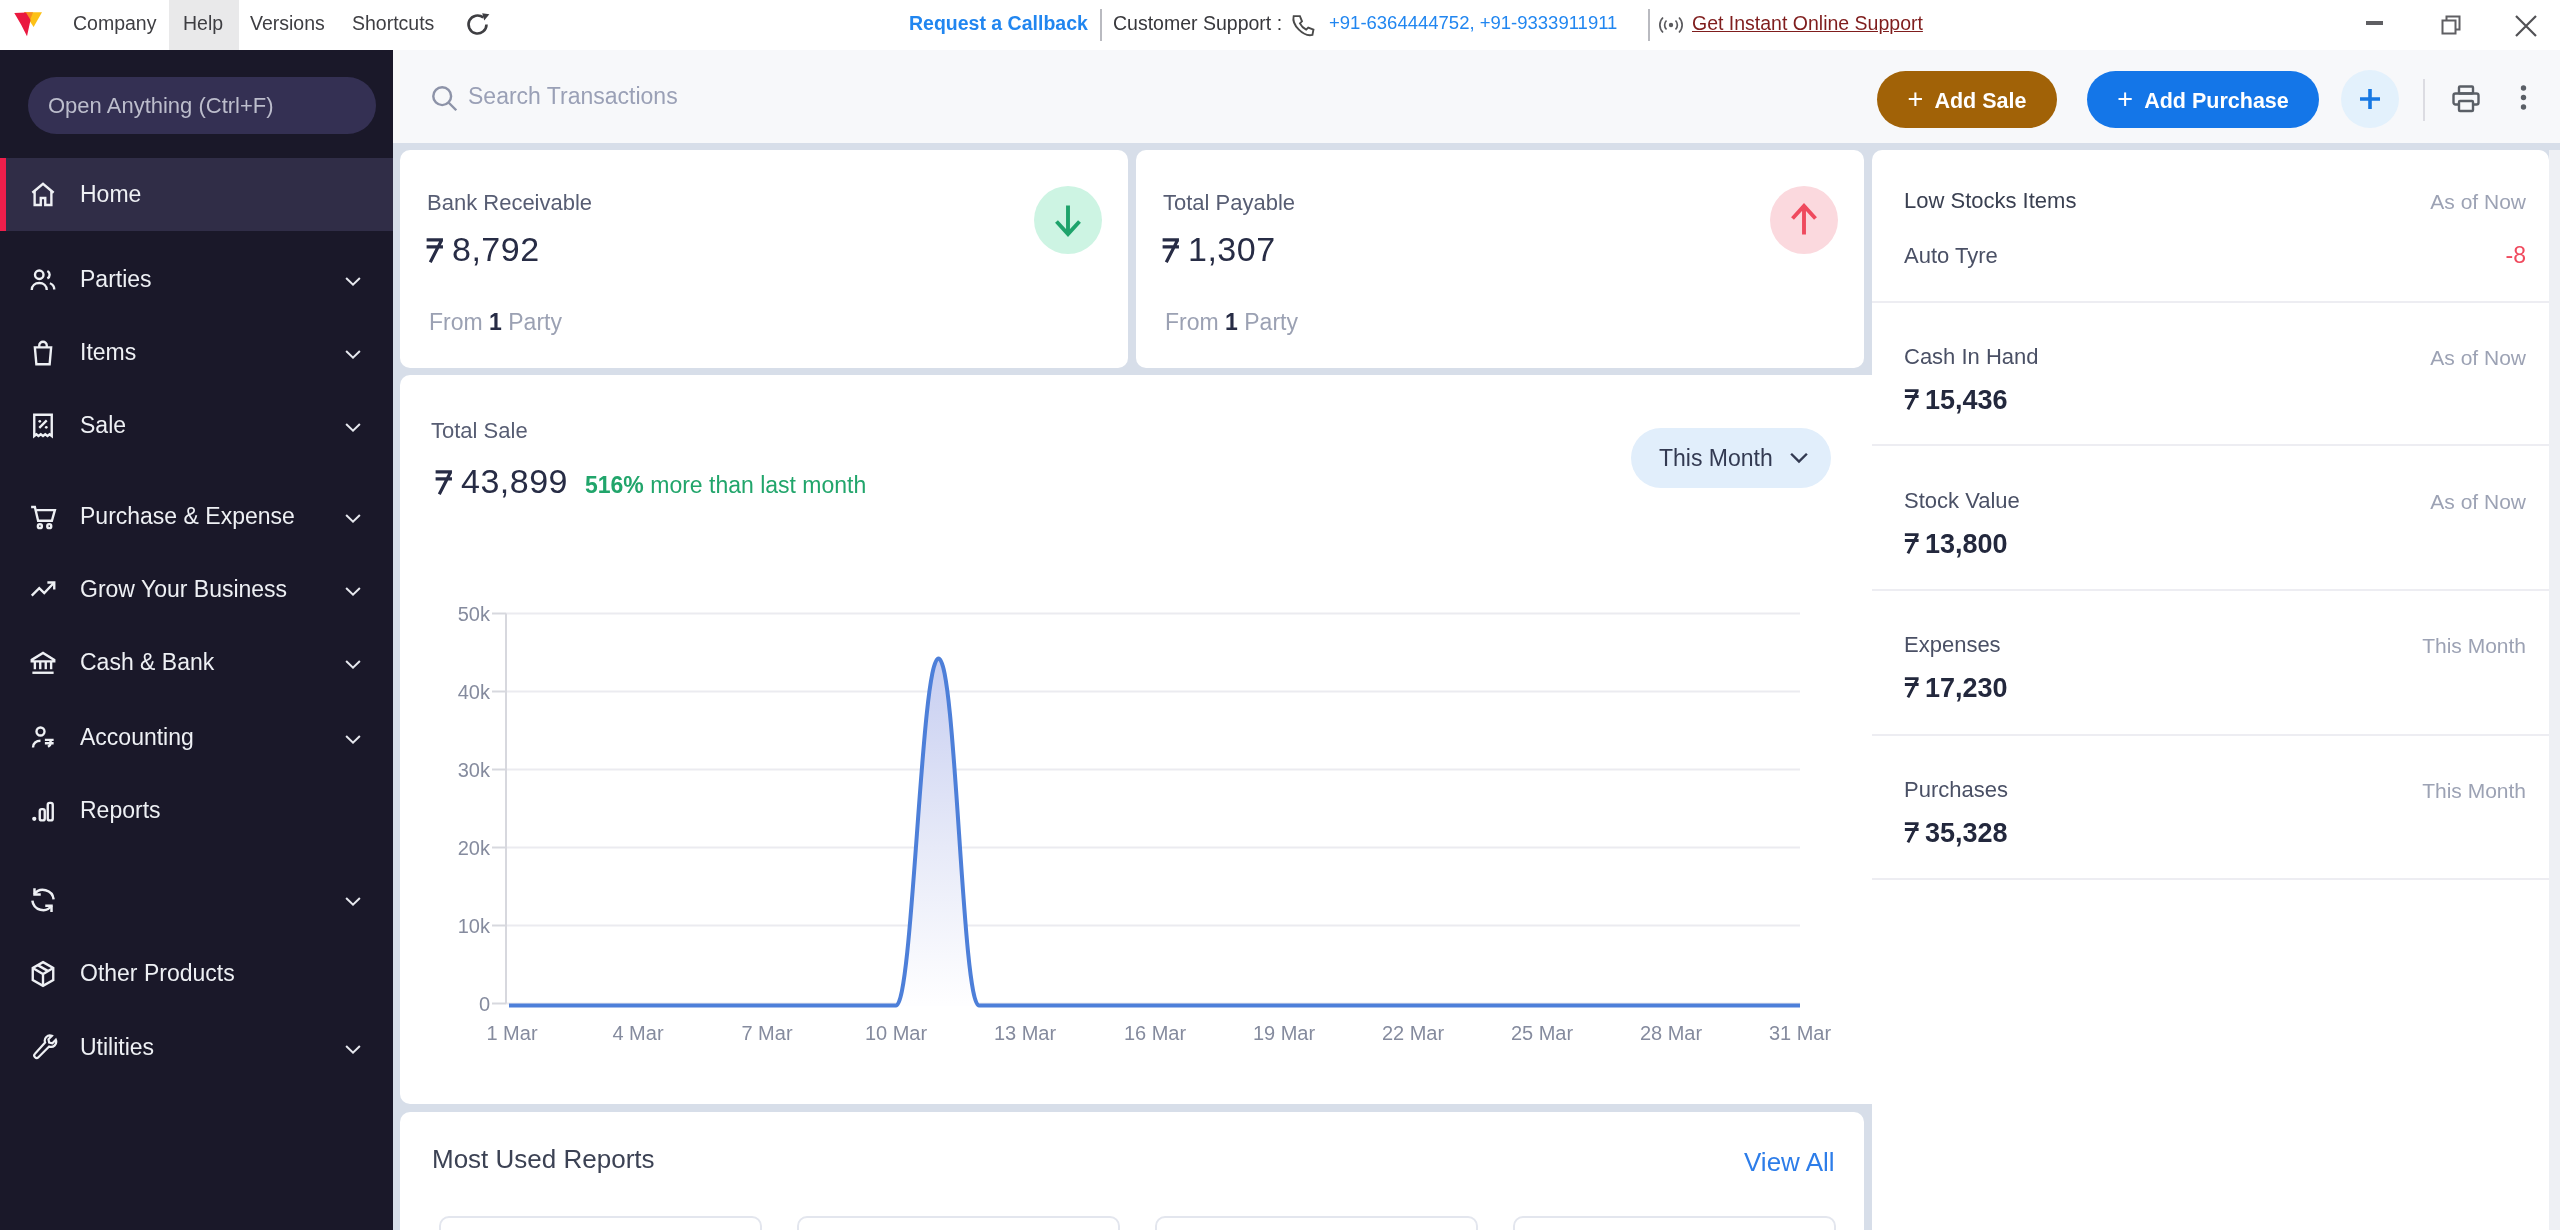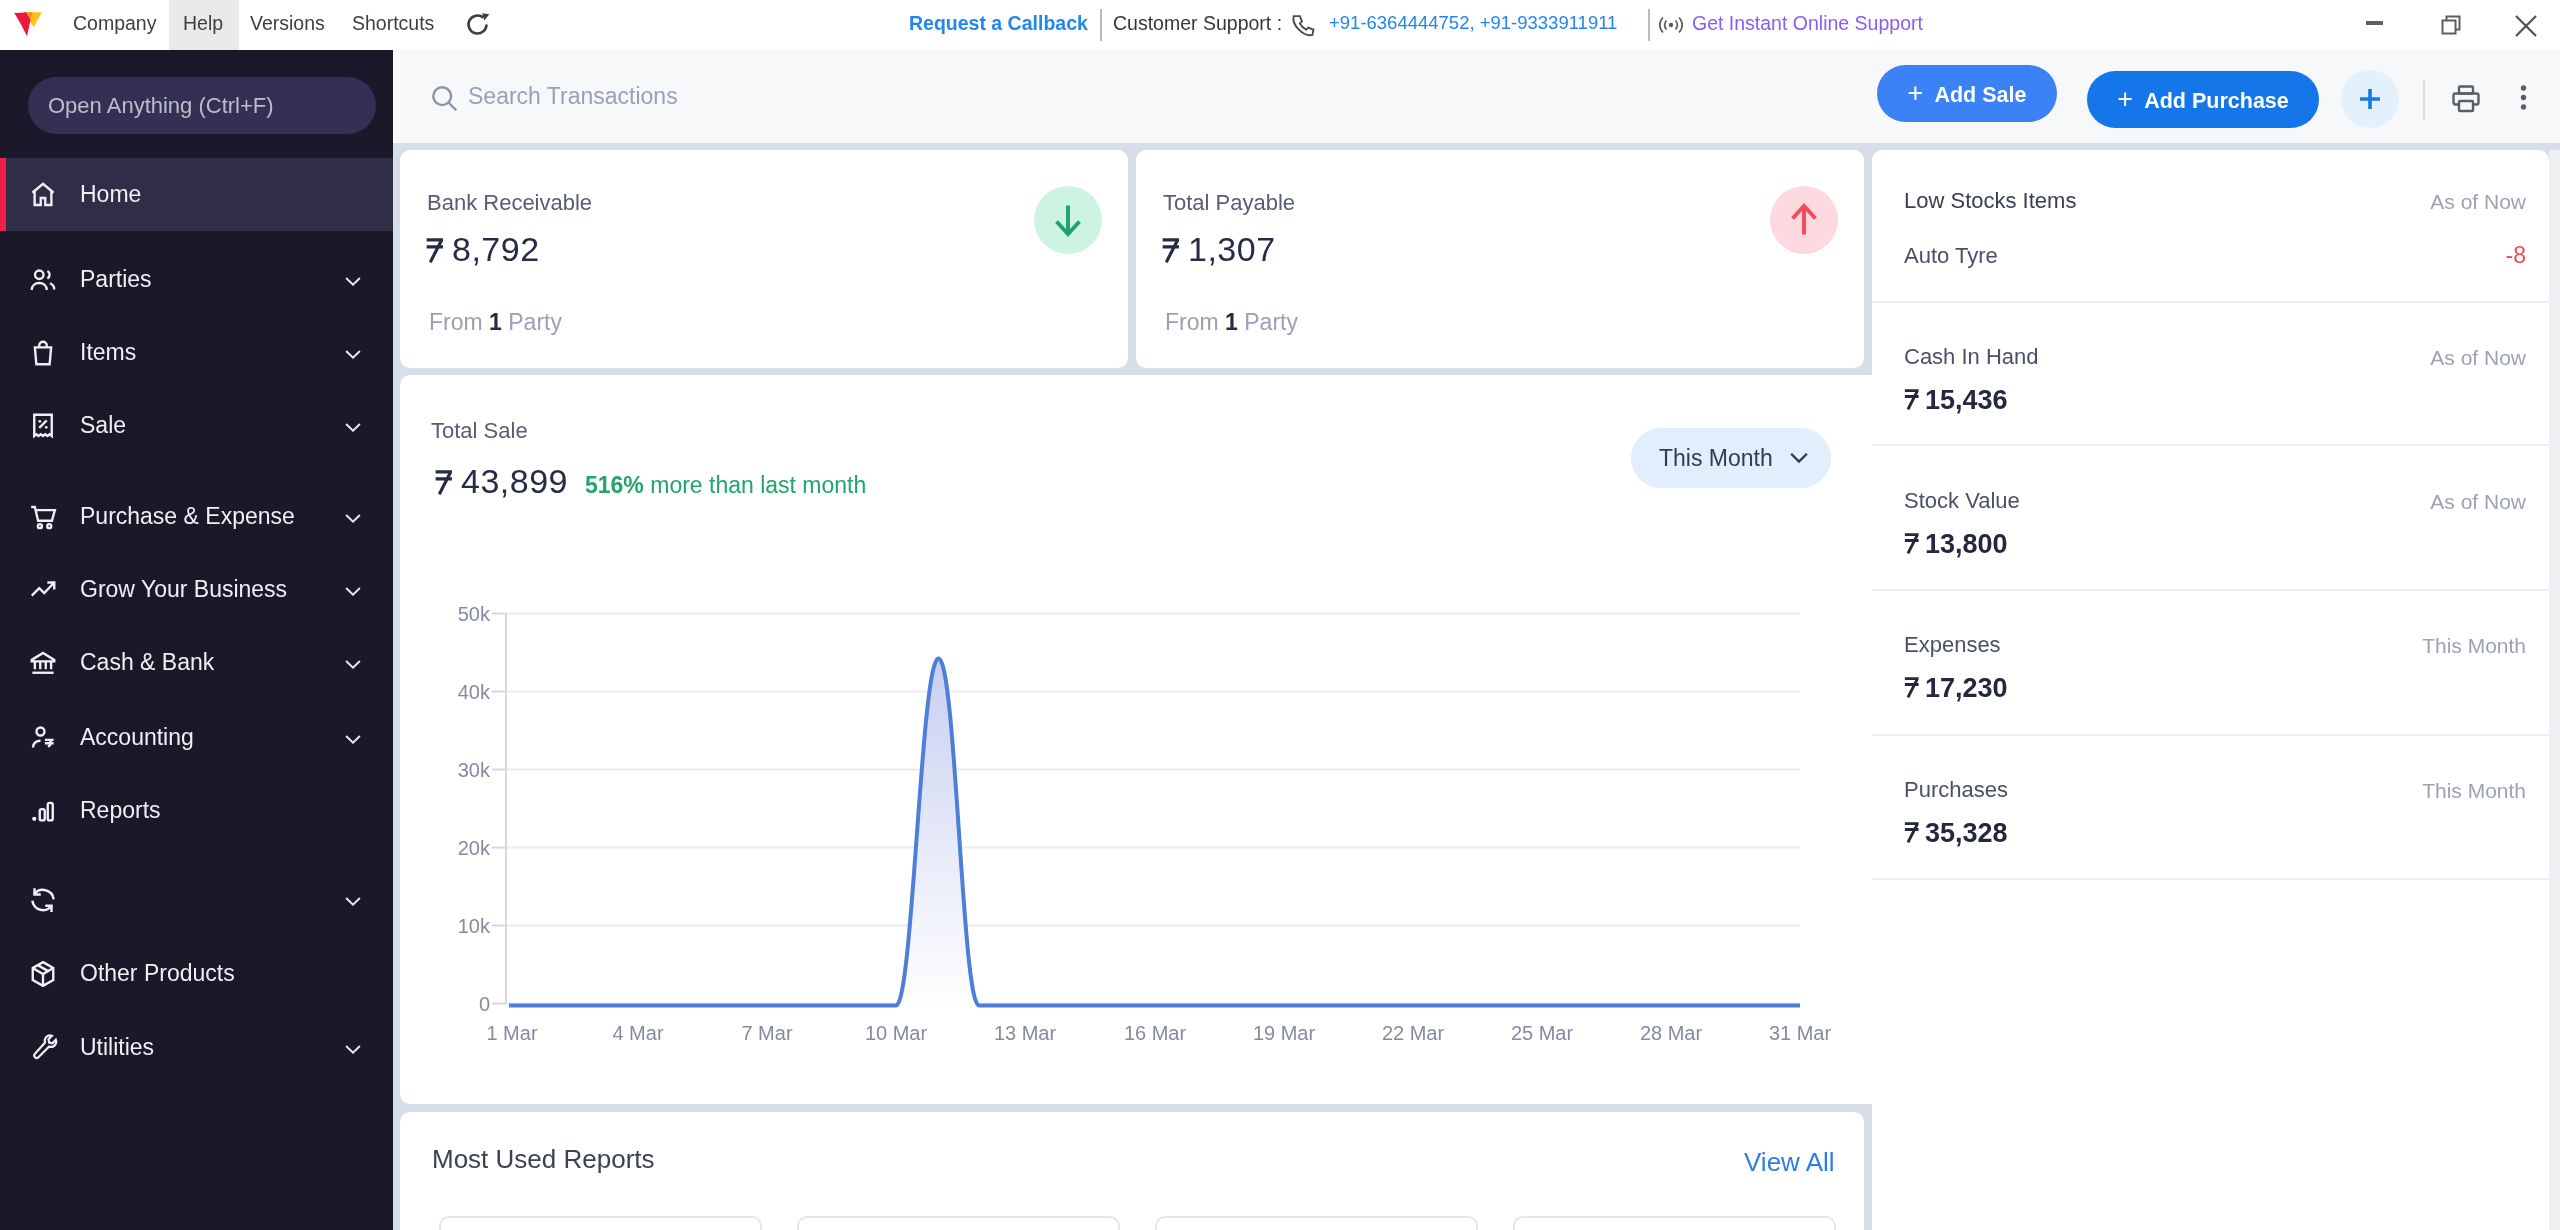--- a/index.html
+++ b/index.html
@@ -56,21 +56,21 @@
     <svg class="abs" style="left:1288px;top:13px" width="28" height="25" viewBox="0 0 24 24">
       <path d="M4 3c-1 4 1 9 5 13s9 6 13 5l1-5-5-2-2 2c-2-1-5-4-6-6l2-2-2-5z" fill="none" stroke="#4a4a4a" stroke-width="1.8"></path>
     </svg>
     <div class="tbitem blue" style="left:1329px;font-size:18.5px">+91-6364444752, +91-9333911911</div>
     <div class="abs" style="left:1648px;top:9px;width:2px;height:32px;background:#b9bac0"></div>
     <svg class="abs" style="left:1658px;top:14px" width="26" height="22" viewBox="0 0 26 22">
       <circle cx="13" cy="11" r="2.2" fill="#5a5a5e"></circle>
       <path d="M8.5 6.5a6.3 6.3 0 0 0 0 9 M17.5 6.5a6.3 6.3 0 0 1 0 9" fill="none" stroke="#5a5a5e" stroke-width="1.7"></path>
       <path d="M5 3.5a10.5 10.5 0 0 0 0 15 M21 3.5a10.5 10.5 0 0 1 0 15" fill="none" stroke="#5a5a5e" stroke-width="1.7"></path>
     </svg>
-    <div class="tbitem" style="left:1692px;font-size:19.5px;color:#8b5cf6;">Get Instant Online Support</div>
+    <div class="tbitem" style="left:1692px;font-size:19.5px;color:#7f1d1d;text-decoration:underline">Get Instant Online Support</div>
     <div class="abs" style="left:2366px;top:21px;width:17px;height:3.5px;background:#5f5f63"></div>
     <svg class="abs" style="left:2440px;top:14px" width="22" height="22" viewBox="0 0 22 22">
       <rect x="6.5" y="2.5" width="13" height="13" fill="none" stroke="#5f5f63" stroke-width="2"></rect>
       <rect x="2.5" y="6.5" width="13" height="13" fill="#ffffff" stroke="#5f5f63" stroke-width="2"></rect>
     </svg>
     <svg class="abs" style="left:2515px;top:15px" width="22" height="22" viewBox="0 0 22 22">
       <path d="M1 1l20 20M21 1L1 21" stroke="#515155" stroke-width="2.2"></path>
     </svg>
   </div>
 
@@ -197,21 +197,21 @@
         </svg>
     </div>
   </div>
 
   <div id="mheader"></div>
   <svg class="abs" style="left:430px;top:84px" width="30" height="30" viewBox="0 0 32 32">
     <circle cx="13" cy="13" r="9.5" fill="none" stroke="#8d93a8" stroke-width="2.6"></circle>
     <path d="M20 20l8 8" stroke="#8d93a8" stroke-width="2.6"></path>
   </svg>
   <div class="abs" style="left:468px;top:50px;height:93px;line-height:93px;font-size:23px;color:#9aa0b6">Search Transactions</div>
-  <div class="abs" style="left:1877px;top:65px;width:180px;height:57px;border-radius:28.5px;background:#3b82f6;color:#fff;font-size:21.5px;font-weight:bold;text-align:center;line-height:57px"><span style="font-weight:normal;font-size:27px">+</span>&nbsp; Add Sale</div>
+  <div class="abs" style="left:1877px;top:71px;width:180px;height:57px;border-radius:28.5px;background:#a16207;color:#fff;font-size:21.5px;font-weight:bold;text-align:center;line-height:57px"><span style="font-weight:normal;font-size:27px">+</span>&nbsp; Add Sale</div>
   <div class="abs" style="left:2087px;top:71px;width:232px;height:57px;border-radius:28.5px;background:#1476e8;color:#fff;font-size:21.5px;font-weight:bold;text-align:center;line-height:57px"><span style="font-weight:normal;font-size:27px">+</span>&nbsp; Add Purchase</div>
   <div class="abs" style="left:2341px;top:70px;width:58px;height:58px;border-radius:29px;background:#e3f1fc"></div>
   <svg class="abs" style="left:2359px;top:88px" width="22" height="22" viewBox="0 0 22 22">
       <path d="M11 1v20M1 11h20" stroke="#1778e3" stroke-width="3.6"></path>
     </svg>
   <div class="abs" style="left:2423px;top:79px;width:2px;height:42px;background:#dcdce2"></div>
   <svg class="abs" style="left:2452px;top:85px" width="28" height="28" viewBox="0 0 28 28">
     <rect x="7" y="1.5" width="14" height="7" rx="1" fill="none" stroke="#5a5f66" stroke-width="2.4"></rect>
     <rect x="1.5" y="8.5" width="25" height="11" rx="2" fill="none" stroke="#5a5f66" stroke-width="2.4"></rect>
     <rect x="7" y="16" width="14" height="10" rx="1" fill="#f7f8fa" stroke="#5a5f66" stroke-width="2.4"></rect>

